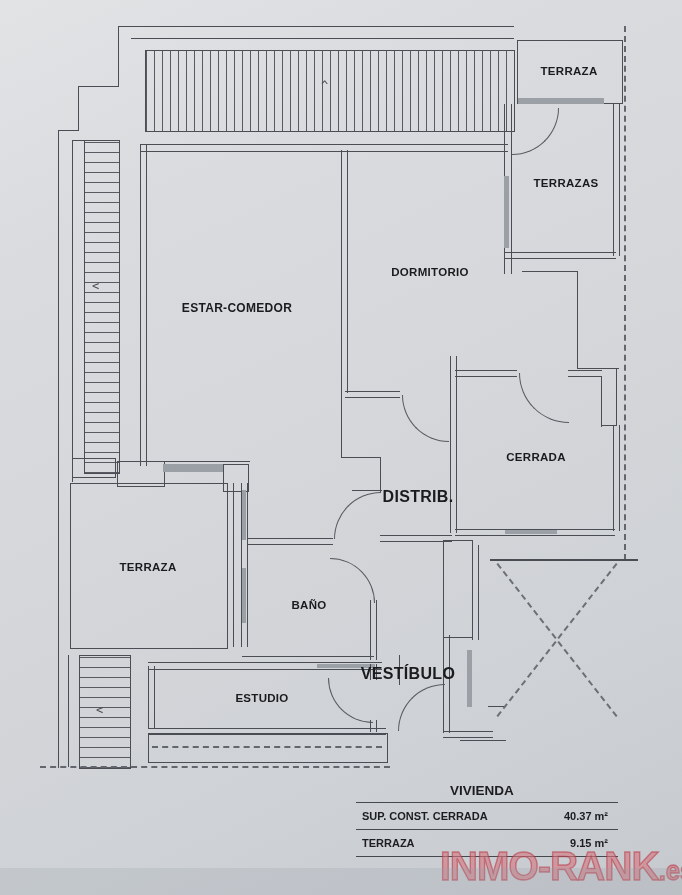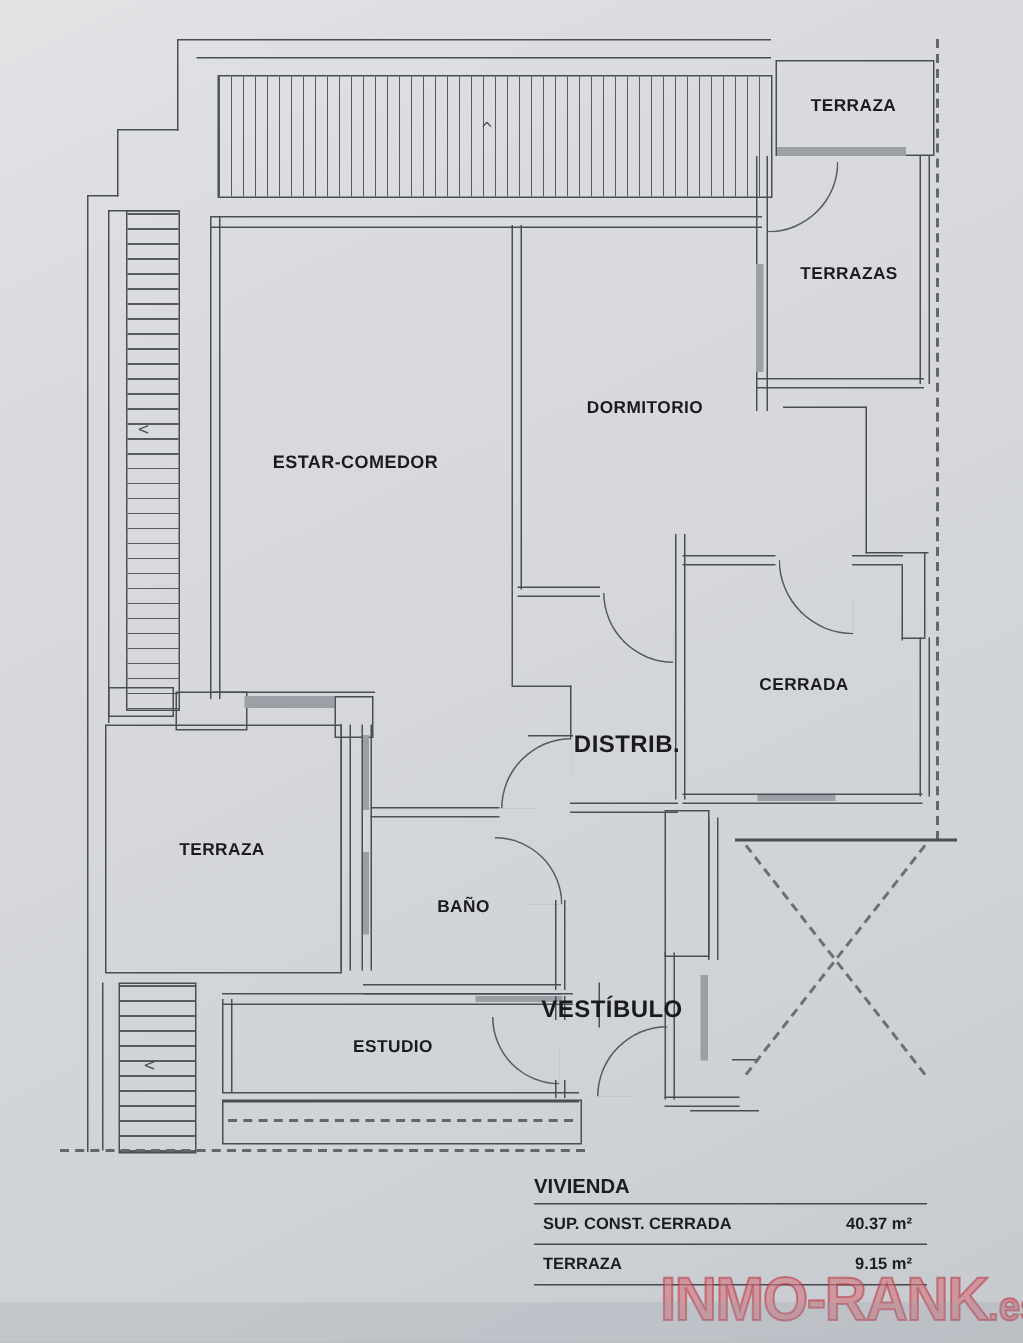--- a/index.html
+++ b/index.html
@@ -30,21 +30,21 @@
   .dsh-v{position:absolute;border-left:2px dashed #63666c;}
   .dsh-h{position:absolute;border-top:2px dashed #63666c;}
   .diag {position:absolute;border-top:2px dashed #6c6f75;}
   
   .rl{position:absolute;transform:translate(-50%,-50%);font-weight:700;font-size:11.5px;
       color:#1a1b1d;letter-spacing:.3px;white-space:nowrap;}
   .rl.sm{font-size:16px;}
   .ar{position:absolute;font-family:"DejaVu Sans Mono",monospace;font-size:12px;color:#4a4e54;line-height:1;}
   
   .tbl{position:absolute;left:356px;top:780px;width:262px;color:#1c1d20;}
-  .tbl .hdr{text-align:left;padding-right:10px;font-weight:700;font-size:13.5px;height:22px;line-height:22px;}
+  .tbl .hdr{text-align:center;padding-right:10px;font-weight:700;font-size:13.5px;height:22px;line-height:22px;}
   .tbl .rule{height:0;border-top:1.6px solid #45484d;}
   .tbl .row{display:flex;justify-content:space-between;align-items:center;height:26px;font-weight:700;font-size:11px;}
   .tbl .row .lab{padding-left:6px;}
   .tbl .row .val{padding-right:10px;}
   
   .wm{position:absolute;left:440px;top:843px;white-space:nowrap;
       font-weight:800;font-size:41px;letter-spacing:-1px;transform:scaleX(.95);transform-origin:left;
       color:rgba(212,118,127,.62);-webkit-text-stroke:1.4px rgba(183,52,66,.55);}
   .wm .es{font-size:27px;letter-spacing:0;}
 </style>

